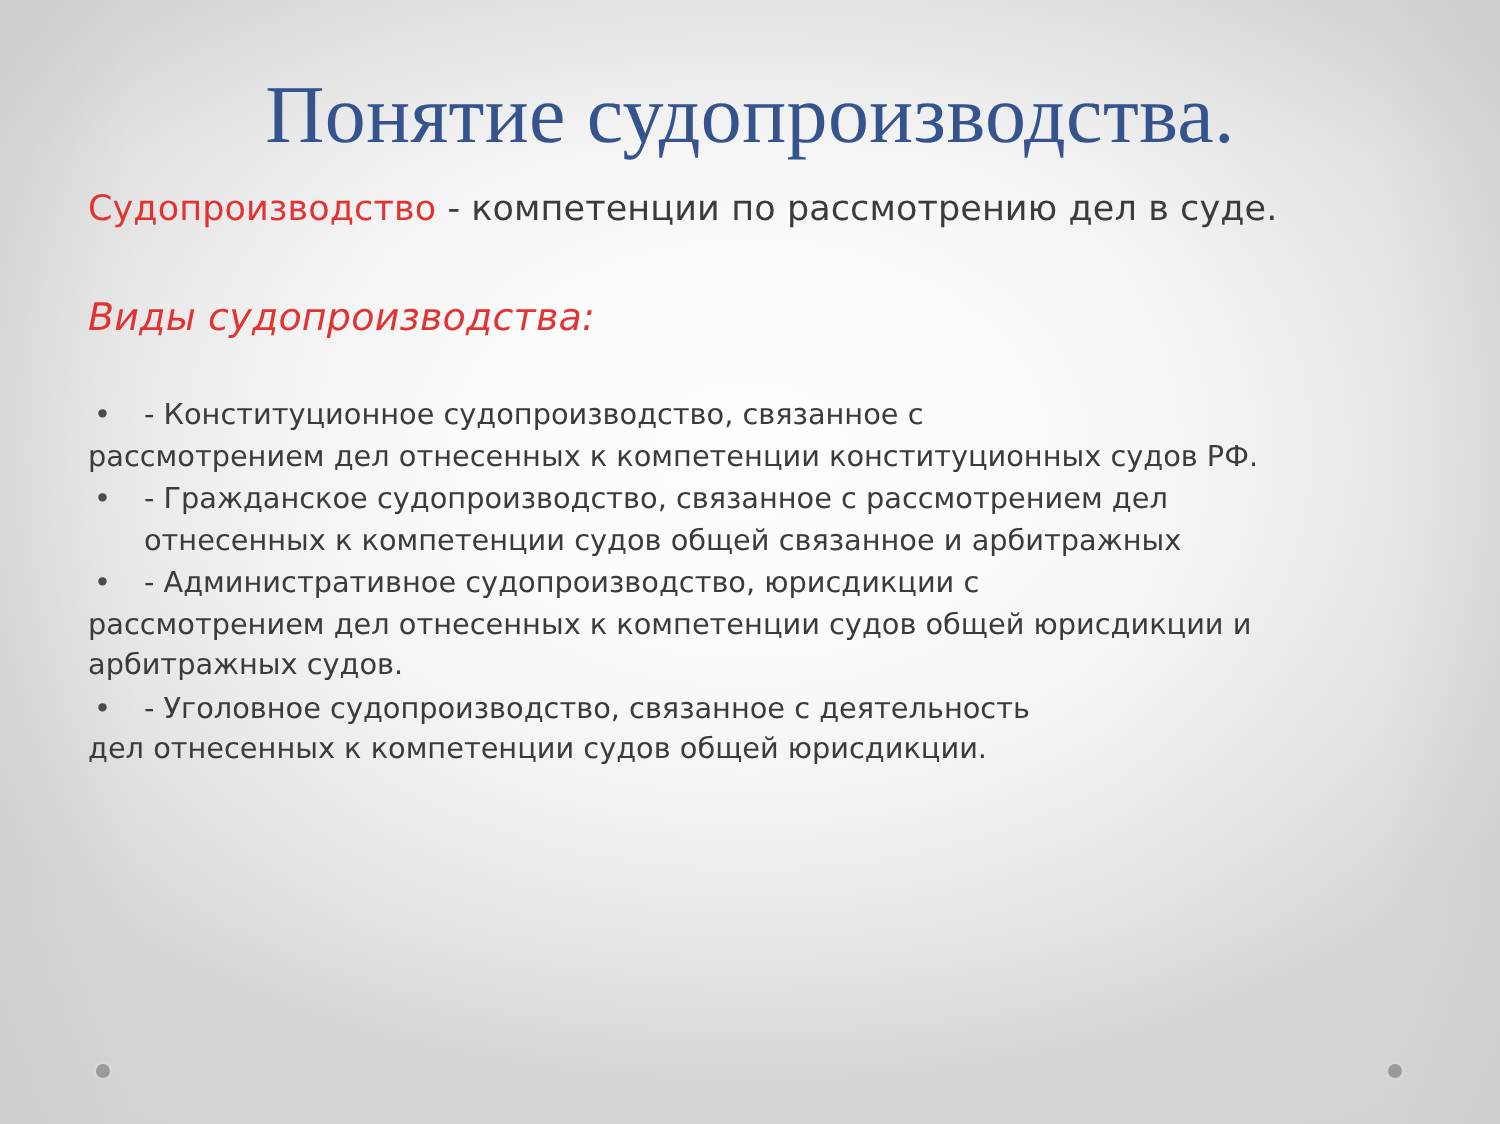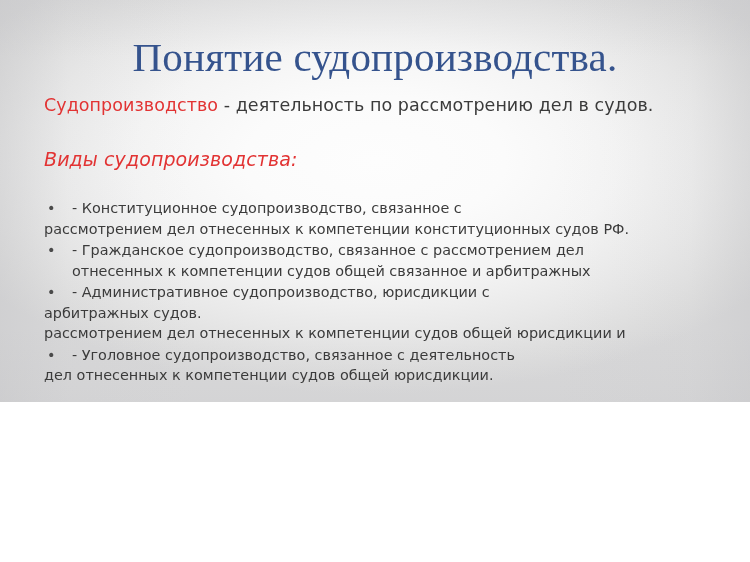--- a/index.html
+++ b/index.html
@@ -10,21 +10,21 @@
     width: 750px;
     height: 562px;
     overflow: hidden;
     font-family: "DejaVu Sans", sans-serif;
   }
 
   
   .slide {
     position: relative;
     width: 750px;
-    height: 402px;
+    height: 562px;
     box-sizing: border-box;
     background:
       radial-gradient(ellipse 62% 58% at 50% 40%,
         #fdfdfd 0%,
         #fbfbfb 28%,
         #f4f4f4 52%,
         #e8e8e8 74%,
         #dedede 90%,
         #d8d8d9 100%);
     overflow: hidden;
@@ -151,43 +151,43 @@
 </style>
 </head>
 <body>
 
 <div class="slide">
 
   <h1 class="title">Понятие судопроизводства.</h1>
 
   <div class="body">
 
-    <p class="para-def"><span class="term-red">Судопроизводство</span><span> - деятельность по рассмотрению дел в судов.</span></p>
+    <p class="para-def"><span class="term-red">Судопроизводство</span><span> - компетенции по рассмотрению дел в суде.</span></p>
 
     <p class="subhead">Виды судопроизводства:</p>
 
     <ul class="bullets">
 
       <li class="bullet-item">
         <span class="bullet-dot">•</span>
         <span class="bullet-first-line">- Конституционное судопроизводство, связанное с</span>
         <span class="cont-flush">рассмотрением дел отнесенных к компетенции конституционных судов РФ.</span>
       </li>
 
       <li class="bullet-item">
         <span class="bullet-dot">•</span>
         <span class="bullet-first-line">- Гражданское судопроизводство, связанное с рассмотрением дел</span>
         <span class="cont-indent">отнесенных к компетенции судов общей связанное  и  арбитражных</span>
       </li>
 
       <li class="bullet-item">
         <span class="bullet-dot">•</span>
         <span class="bullet-first-line">- Административное судопроизводство, юрисдикции с</span>
+        <span class="cont-flush">рассмотрением дел отнесенных к компетенции судов общей юрисдикции и</span>
         <span class="cont-flush">арбитражных судов.</span>
-        <span class="cont-flush">рассмотрением дел отнесенных к компетенции судов общей юрисдикции и</span>
       </li>
 
       <li class="bullet-item">
         <span class="bullet-dot">•</span>
         <span class="bullet-first-line">- Уголовное судопроизводство, связанное с деятельность</span>
         <span class="cont-flush">дел отнесенных к компетенции судов общей юрисдикции.</span>
       </li>
 
     </ul>
   </div>

